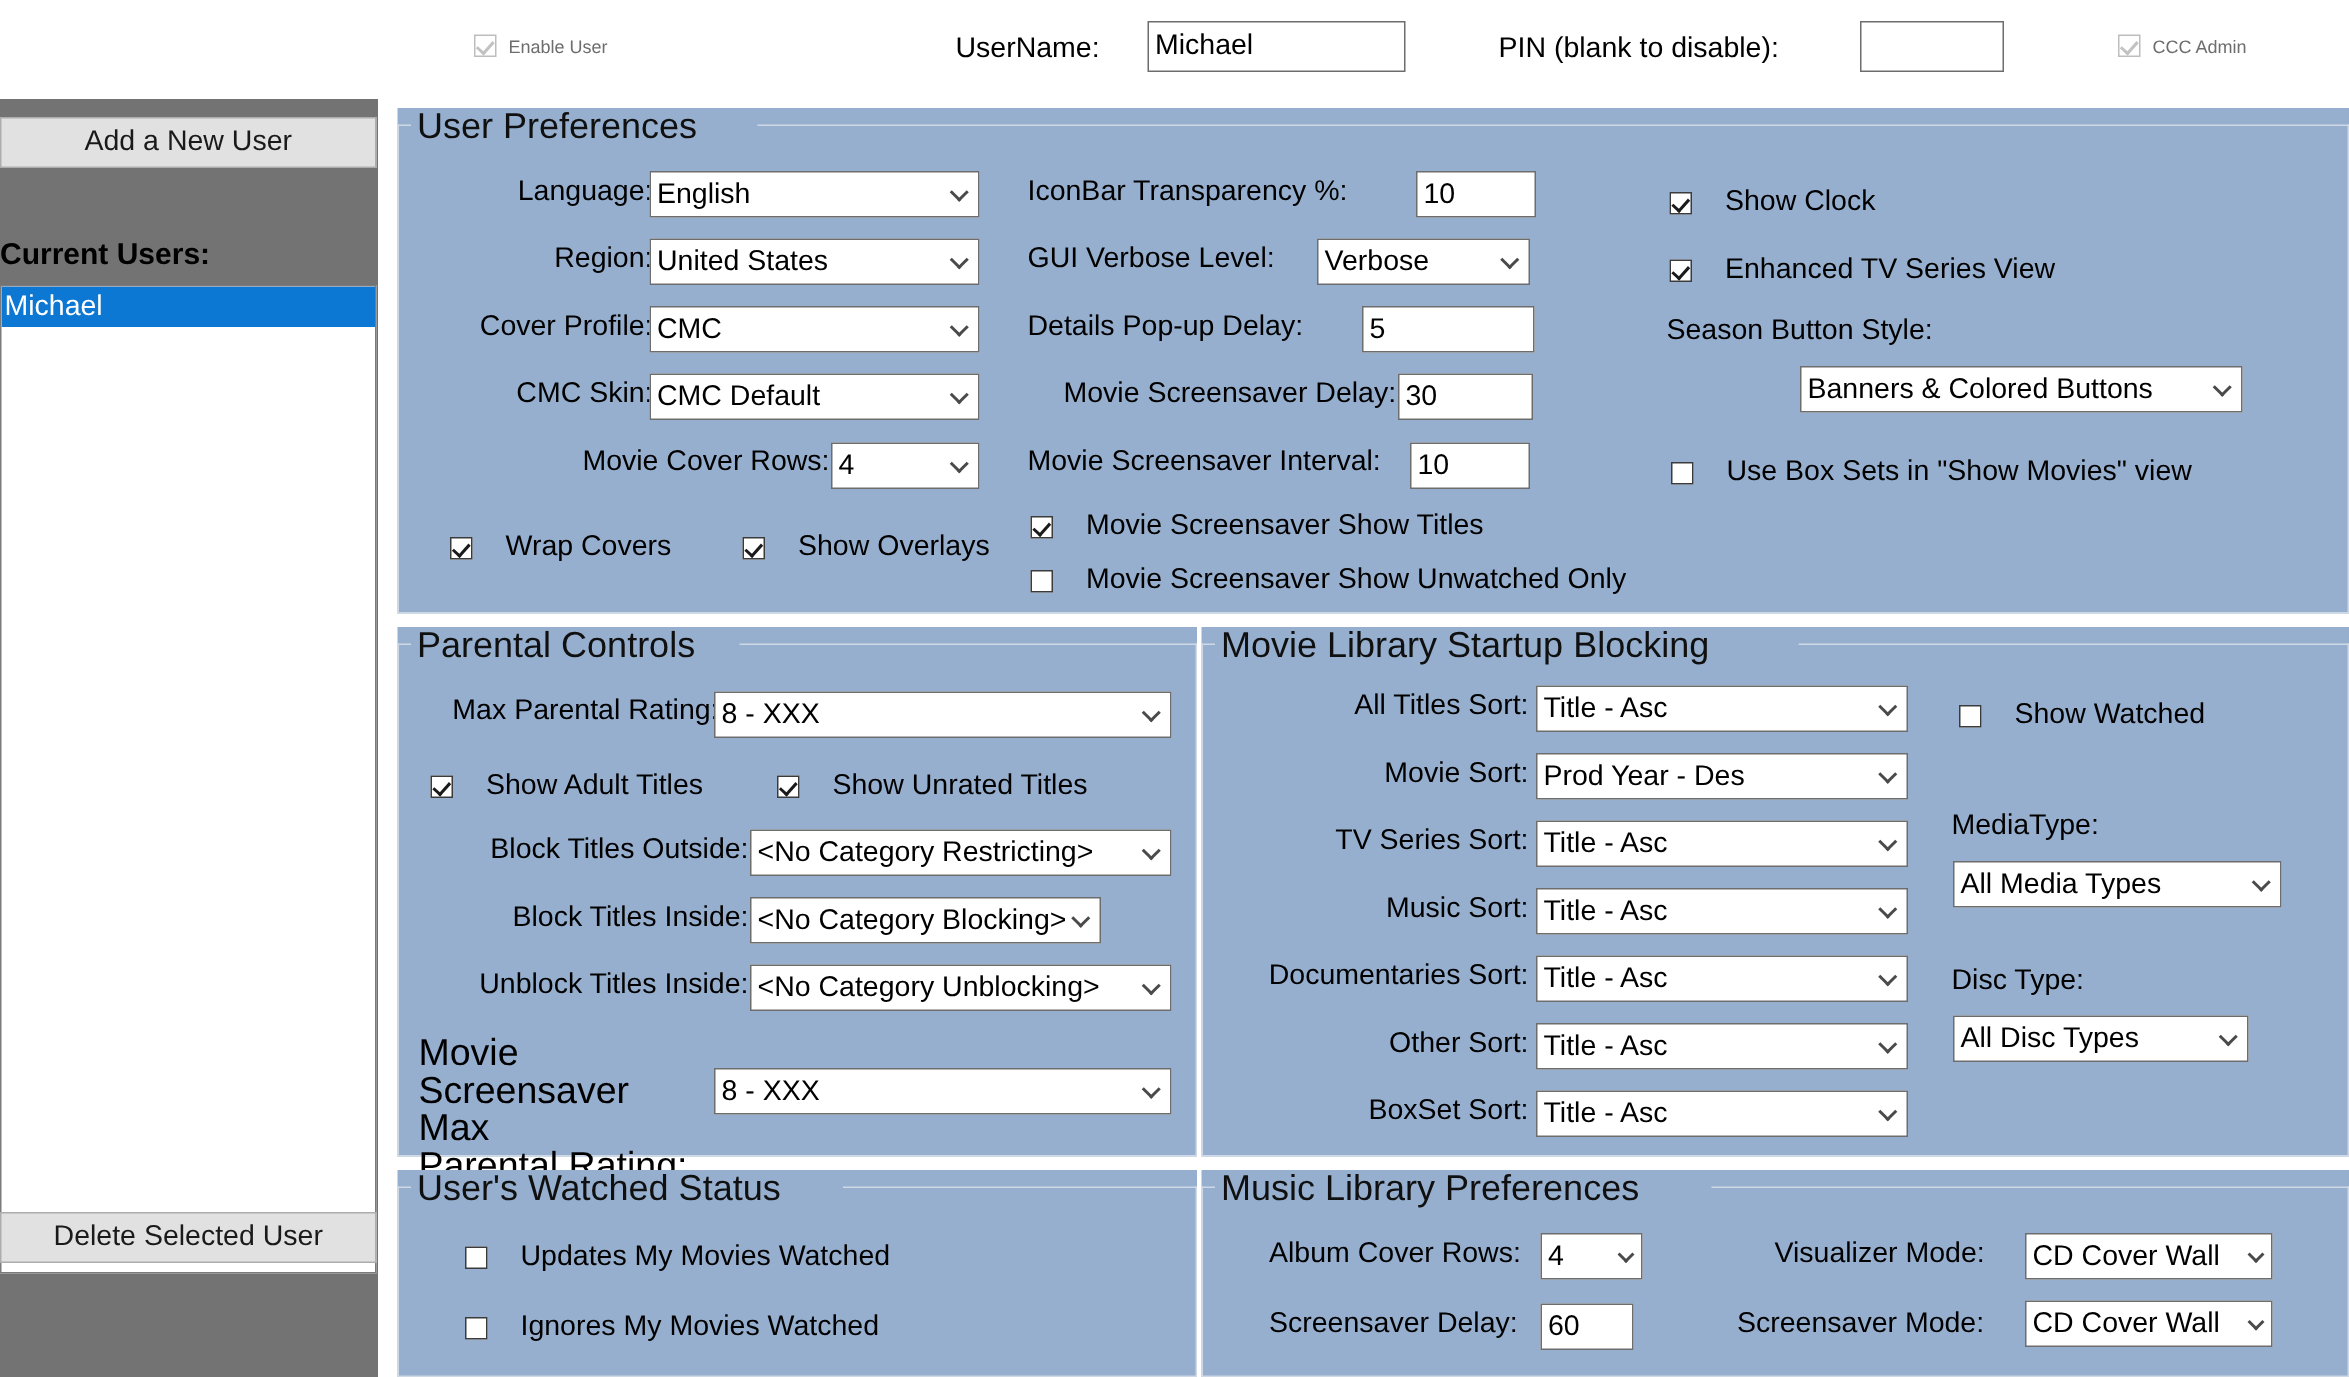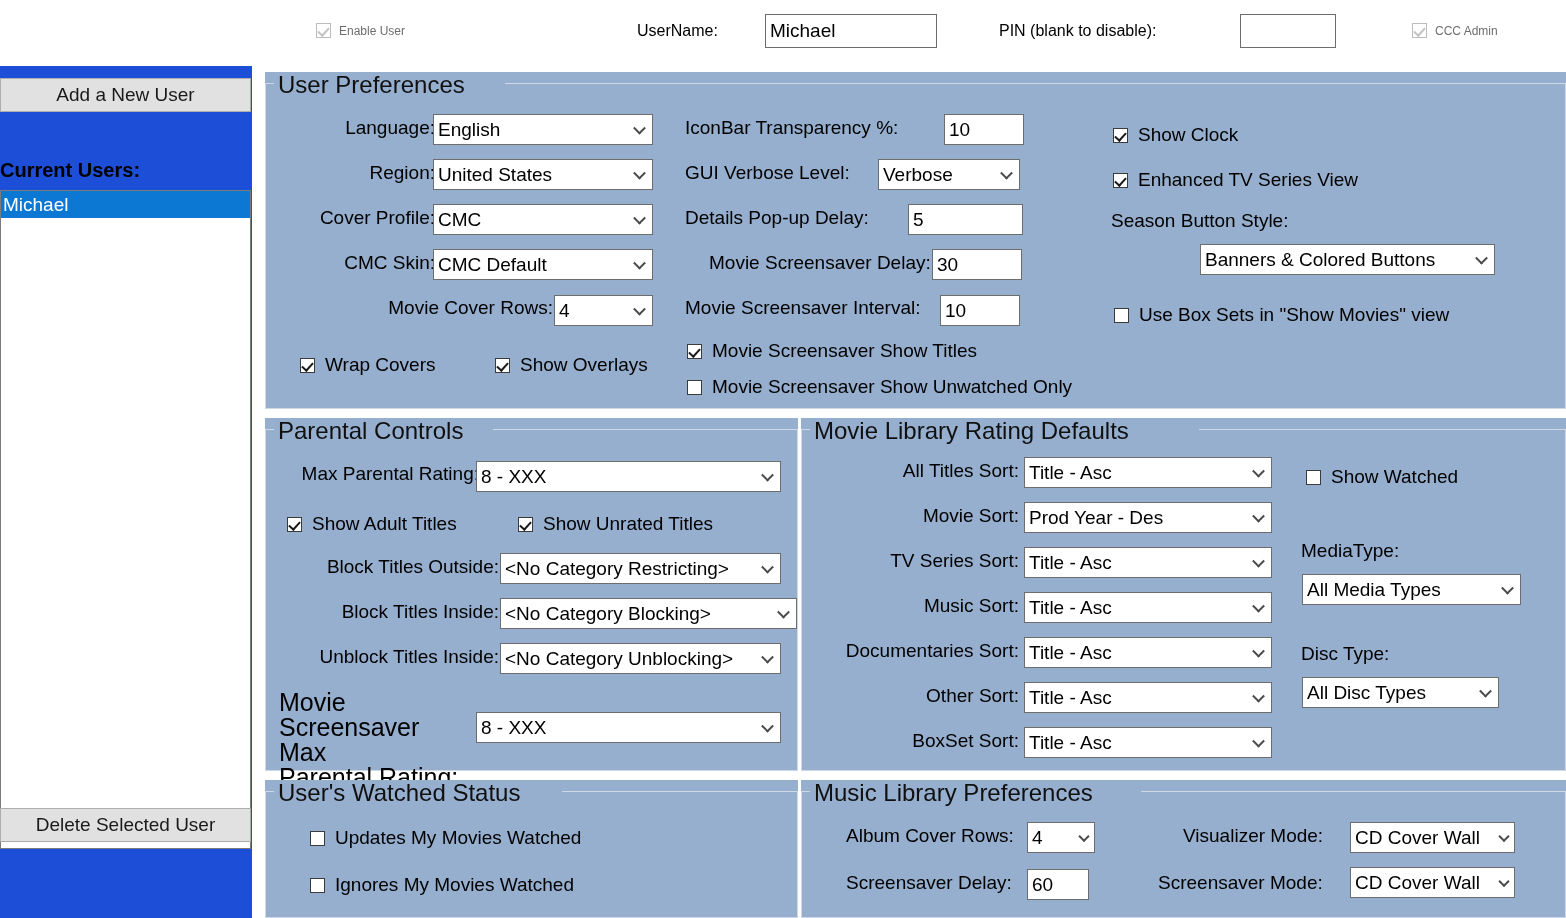--- a/index.html
+++ b/index.html
@@ -8,21 +8,21 @@
     width: 1566px; height: 918px;
     background: #ffffff;
     font-family: "Liberation Sans", sans-serif;
     overflow: hidden;
   }
   #root { position: relative; width: 1566px; height: 918px; }
 
   
   .header { position: absolute; left: 0; top: 0; width: 1566px; height: 66px; background: #ffffff; }
   .hdr-item { position: absolute; display: flex; align-items: center; }
-  .lbl { font-size: 16px; color: #000; white-space: nowrap; }
+  .lbl { font-size: 19px; color: #000; white-space: nowrap; }
   .lbl-dis { font-size: 12px; color: #6d6d6d; white-space: nowrap; }
 
   
   .cb {
     width: 15px; height: 15px; border: 1px solid #3b3b3b; background: #fff;
     display: inline-block; position: relative; flex: 0 0 auto;
   }
   .cb.dis { border-color: #bdbdbd; background: #fff; }
   .cb.checked::after {
     content: ""; position: absolute; left: 3px; top: 1px;
@@ -31,21 +31,21 @@
   }
   .cb.dis.checked::after { border-color: #c2c2c2; }
 
   .textbox {
     background: #fff; border: 1px solid #6d6d6d;
     font-family: "Liberation Sans", sans-serif; font-size: 19px; color: #000;
     padding: 0 4px; outline: none;
   }
 
   
-  .sidebar { position: absolute; left: 0; top: 66px; width: 252px; height: 852px; background: #1d4ed8; }
+  .sidebar { position: absolute; left: 0; top: 66px; width: 252px; height: 852px; background: #737373; }
   .btn {
     position: absolute; background: #e1e1e1; border: 1px solid #adadad;
     font-family: "Liberation Sans", sans-serif; font-size: 19px; color: #1a1a1a;
     display: flex; align-items: center; justify-content: center; cursor: default;
   }
   .section-title { position: absolute; font-size: 20px; font-weight: bold; color: #000; }
   .listbox {
     position: absolute; background: #fff; border: 1px solid #7b7b7b; overflow: hidden;
   }
   .list-item { font-size: 19px; color: #000; padding: 1px 2px 2px 2px; height: 27px; line-height: 25px; }
@@ -78,21 +78,21 @@
   .sel-box {
     position: absolute; background: #ffffff; border: 1px solid #6d6d6d;
     display: flex; align-items: center; padding-left: 4px;
     font-size: 19px; color: #000; white-space: nowrap; overflow: hidden;
   }
   .sel-box .caret {
     position: absolute; right: 8px; top: 50%; width: 9px; height: 9px;
     border-right: 2px solid #4a4a4a; border-bottom: 2px solid #4a4a4a;
     transform: translateY(-70%) rotate(45deg);
   }
-  .chk-row { position: absolute; display: flex; align-items: center; gap: 10px; }
+  .chk-row { position: absolute; display: flex; align-items: center; gap: 22px; }
   .chk-row .lbl { font-size: 19px; }
 
   .multiline { position: absolute; font-size: 25px; color: #000; line-height: 25px; }
 </style>
 </head>
 <body>
 
 <div id="root">
 
   <div class="header">
@@ -272,21 +272,21 @@
       <span class="lbl">Block Titles Outside:</span>
     </div>
     <div class="sel-box" style="left:235px; top:135px; width:281px; height:31px;">
       <span>&lt;No Category Restricting&gt;</span>
       <span class="caret"></span>
     </div>
 
     <div class="fld" style="left:14px; top:183px; width:220px; justify-content:flex-end;">
       <span class="lbl">Block Titles Inside:</span>
     </div>
-    <div class="sel-box" style="left:235px; top:180px; width:297px; height:31px;">
+    <div class="sel-box" style="left:235px; top:180px; width:234px; height:31px;">
       <span>&lt;No Category Blocking&gt;</span>
       <span class="caret"></span>
     </div>
 
     <div class="fld" style="left:14px; top:228px; width:220px; justify-content:flex-end;">
       <span class="lbl">Unblock Titles Inside:</span>
     </div>
     <div class="sel-box" style="left:235px; top:225px; width:281px; height:31px;">
       <span>&lt;No Category Unblocking&gt;</span>
       <span class="caret"></span>
@@ -298,21 +298,21 @@
     <div class="sel-box" style="left:211px; top:294px; width:305px; height:31px;">
       <span>8 - XXX</span>
       <span class="caret"></span>
     </div>
   </div>
 
   <div class="group" style="left:801px; top:418px; width:765px; height:353px;">
     <div class="gb-border"></div>
     <div class="gb-top-l"></div>
     <div class="gb-top-r" style="left:398px;"></div>
-    <div class="group-title">Movie Library Rating Defaults</div>
+    <div class="group-title">Movie Library Startup Blocking</div>
 
     <div class="fld" style="left:15px; top:42px; width:203px; justify-content:flex-end;">
       <span class="lbl">All Titles Sort:</span>
     </div>
     <div class="sel-box" style="left:223px; top:39px; width:248px; height:31px;">
       <span>Title - Asc</span>
       <span class="caret"></span>
     </div>
 
     <div class="fld" style="left:15px; top:87px; width:203px; justify-content:flex-end;">

